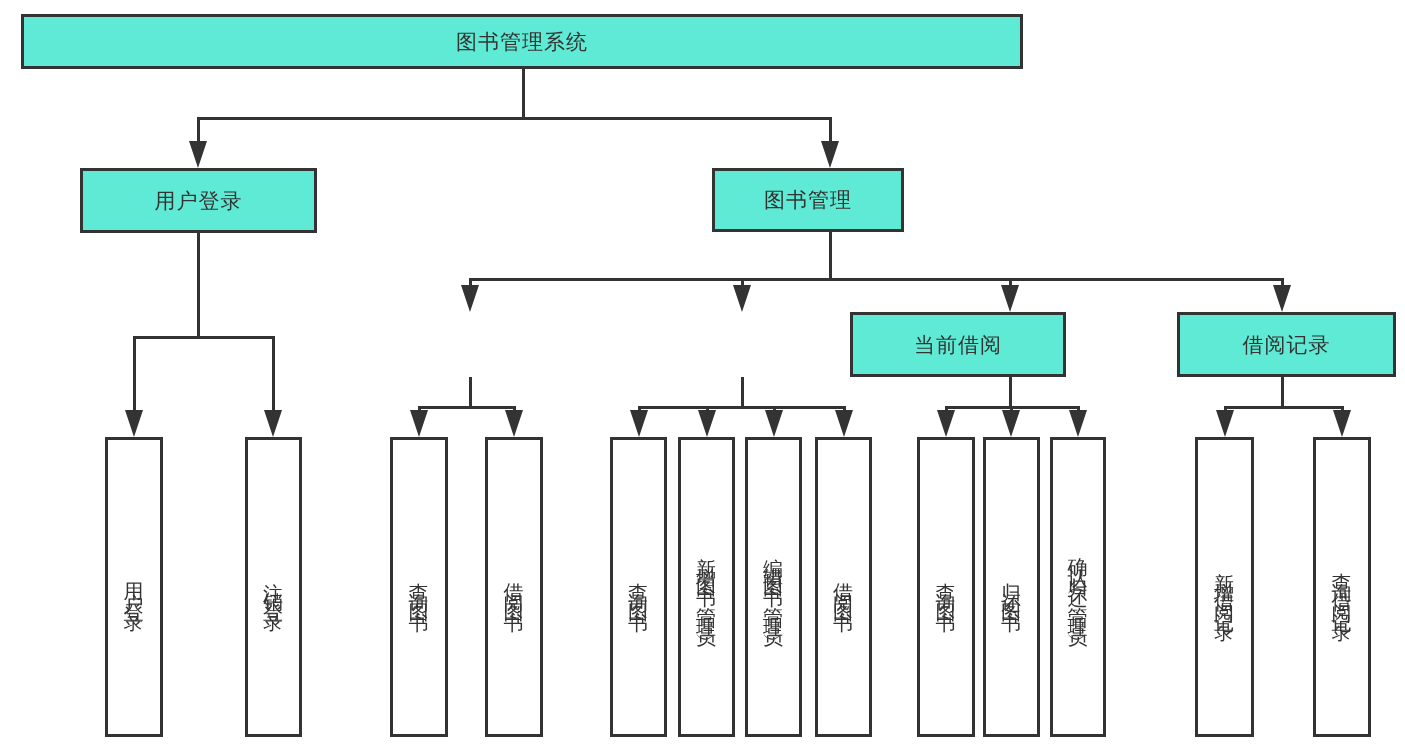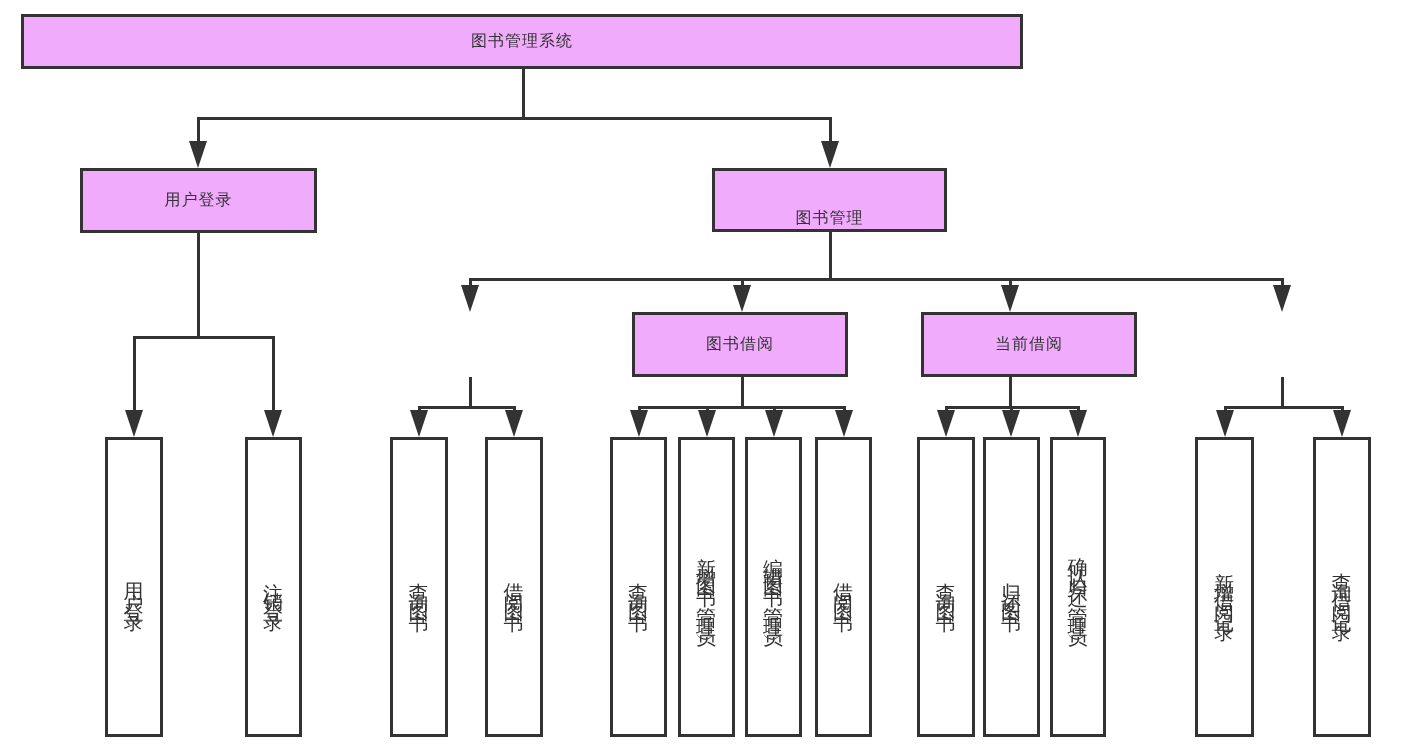--- a/index.html
+++ b/index.html
@@ -9,22 +9,22 @@
     --bg:#ffffff;
   }
   html,body{margin:0;padding:0;background:#fff;}
   body{font-family:"Liberation Sans",sans-serif;}
   #canvas{
     position:relative;width:1405px;height:747px;background:var(--bg);
     overflow:hidden;
   }
   .box{
     position:absolute;box-sizing:border-box;border:3px solid var(--line);
-    background:#f0abfc;display:flex;align-items:center;justify-content:center;
-    color:var(--text);font-size:16px;letter-spacing:1px;white-space:nowrap;
+    background:#5eead4;display:flex;align-items:center;justify-content:center;
+    color:var(--text);font-size:21px;letter-spacing:1px;white-space:nowrap;
   }
   .leaf{
     position:absolute;box-sizing:border-box;border:3px solid var(--line);
     background:#fff;display:flex;align-items:center;justify-content:center;
   }
   .leaf span{
     writing-mode:vertical-rl;text-orientation:mixed;
     font-size:20px;letter-spacing:10px;color:var(--text);line-height:1;
   }
   .hl,.vl{position:absolute;background:var(--line);}
@@ -45,29 +45,29 @@
 
 <div id="canvas">
 
   <div class="box" style="left:21px;top:14px;width:1002px;height:55px;">
     <span>图书管理系统</span>
   </div>
 
   <div class="box" style="left:80px;top:168px;width:237px;height:65px;">
     <span>用户登录</span>
   </div>
-  <div class="box" style="left:712px;top:168px;width:235px;height:64px;align-items:flex-end;">
+  <div class="box" style="left:712px;top:168px;width:192px;height:64px;">
     <span>图书管理</span>
   </div>
 
-  <div class="box" style="left:632px;top:312px;width:216px;height:65px;">
-    <span>图书借阅</span>
+  <div class="box" style="left:850px;top:312px;width:216px;height:65px;">
+    <span>当前借阅</span>
   </div>
-  <div class="box" style="left:921px;top:312px;width:216px;height:65px;">
-    <span>当前借阅</span>
+  <div class="box" style="left:1177px;top:312px;width:219px;height:65px;">
+    <span>借阅记录</span>
   </div>
 
   <div class="leaf" style="left:105px;top:437px;width:58px;height:300px;">
     <span>用户登录</span>
   </div>
   <div class="leaf" style="left:245px;top:437px;width:57px;height:300px;">
     <span>注销登录</span>
   </div>
   <div class="leaf" style="left:390px;top:437px;width:58px;height:300px;">
     <span>查询图书</span>

